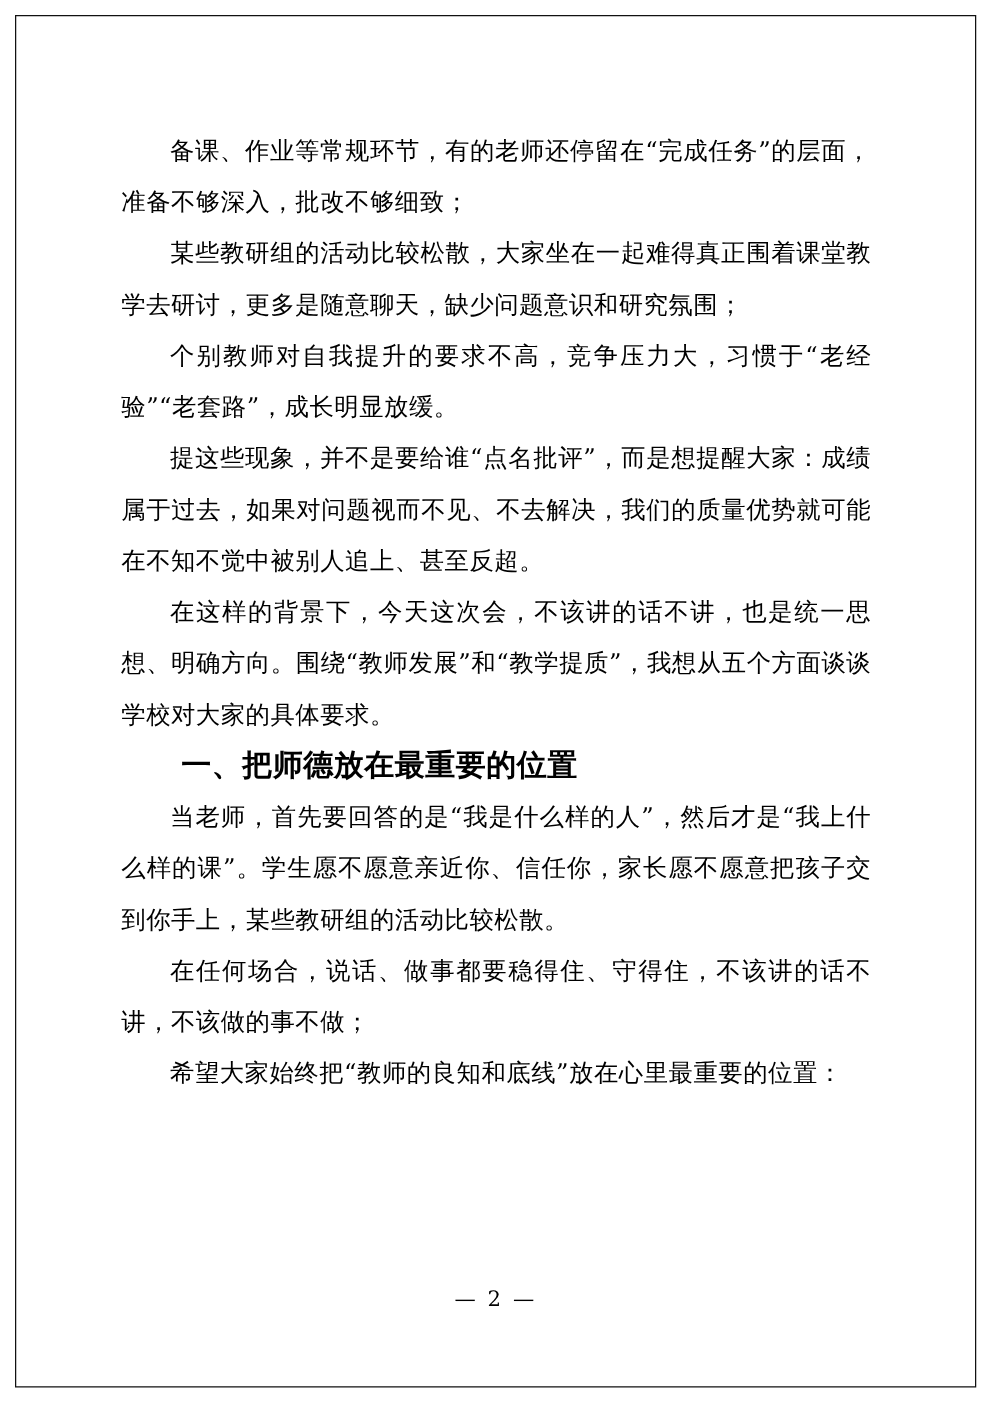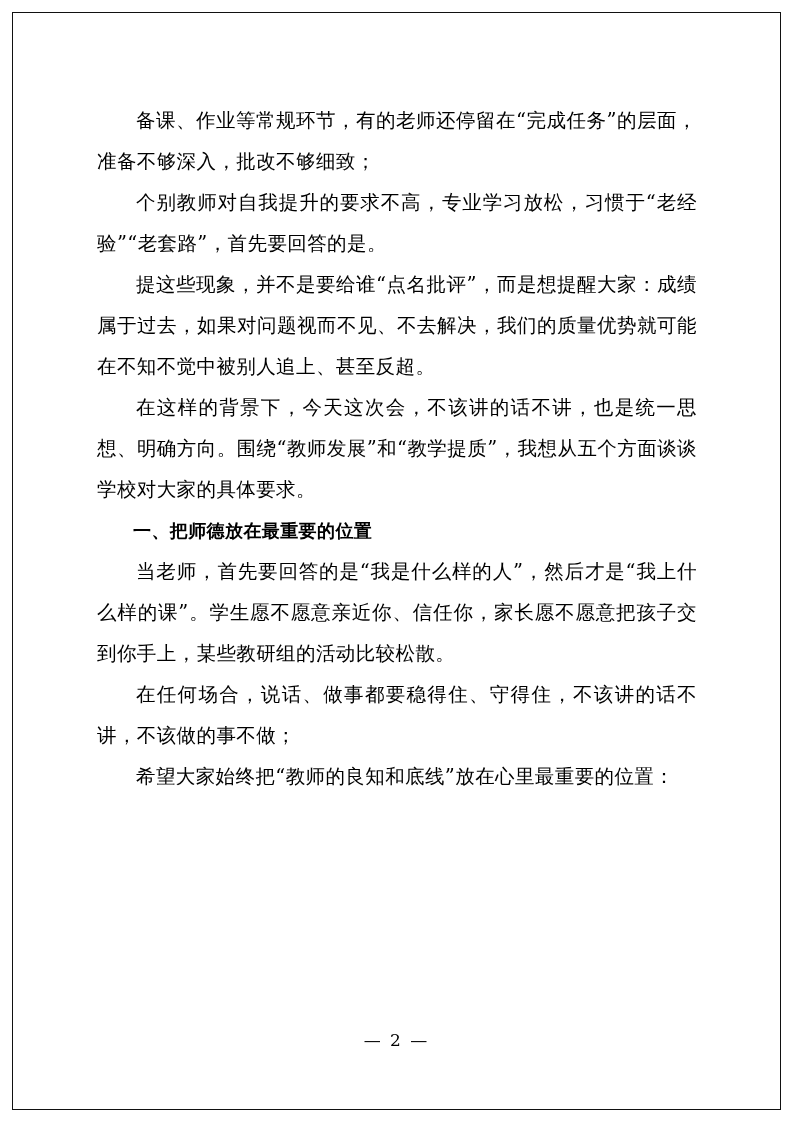--- a/index.html
+++ b/index.html
@@ -44,21 +44,21 @@
     font-size: 19.5px;
     line-height: 41px;
     text-align: justify;
     text-justify: inter-ideograph;
     text-indent: 2em;
     letter-spacing: 0.4px;
     font-family: "DejaVu Serif", "Liberation Serif", serif;
   }
   p.heading {
     margin: 0;
-    font-size: 18px;
+    font-size: 24px;
     line-height: 41px;
     text-indent: 2em;
     font-weight: bold;
     letter-spacing: 0.4px;
     font-family: "DejaVu Sans", "Liberation Sans", sans-serif;
   }
   .footer {
     position: absolute;
     left: 0;
     top: 1030px;
@@ -70,21 +70,22 @@
   }
 </style>
 </head>
 <body>
 
 <div class="page">
   <div class="page-border"></div>
 
   <div class="content">
     <p class="para">备课、作业等常规环节，有的老师还停留在“完成任务”的层面，准备不够深入，批改不够细致；</p>
-    <p class="para">个别教师对自我提升的要求不高，专业学习放松，习惯于“老经验”“老套路”，首先要回答的是。</p>
+    <p class="para">某些教研组的活动比较松散，大家坐在一起难得真正围着课堂教学去研讨，更多是随意聊天，缺少问题意识和研究氛围；</p>
+    <p class="para">个别教师对自我提升的要求不高，竞争压力大，习惯于“老经验”“老套路”，成长明显放缓。</p>
     <p class="para">提这些现象，并不是要给谁“点名批评”，而是想提醒大家：成绩属于过去，如果对问题视而不见、不去解决，我们的质量优势就可能在不知不觉中被别人追上、甚至反超。</p>
     <p class="para">在这样的背景下，今天这次会，不该讲的话不讲，也是统一思想、明确方向。围绕“教师发展”和“教学提质”，我想从五个方面谈谈学校对大家的具体要求。</p>
     <p class="heading">一、把师德放在最重要的位置</p>
     <p class="para">当老师，首先要回答的是“我是什么样的人”，然后才是“我上什么样的课”。学生愿不愿意亲近你、信任你，家长愿不愿意把孩子交到你手上，某些教研组的活动比较松散。</p>
     <p class="para">在任何场合，说话、做事都要稳得住、守得住，不该讲的话不讲，不该做的事不做；</p>
     <p class="para">希望大家始终把“教师的良知和底线”放在心里最重要的位置：</p>
   </div>
 
   <div class="footer">— 2 —</div>
 </div>

